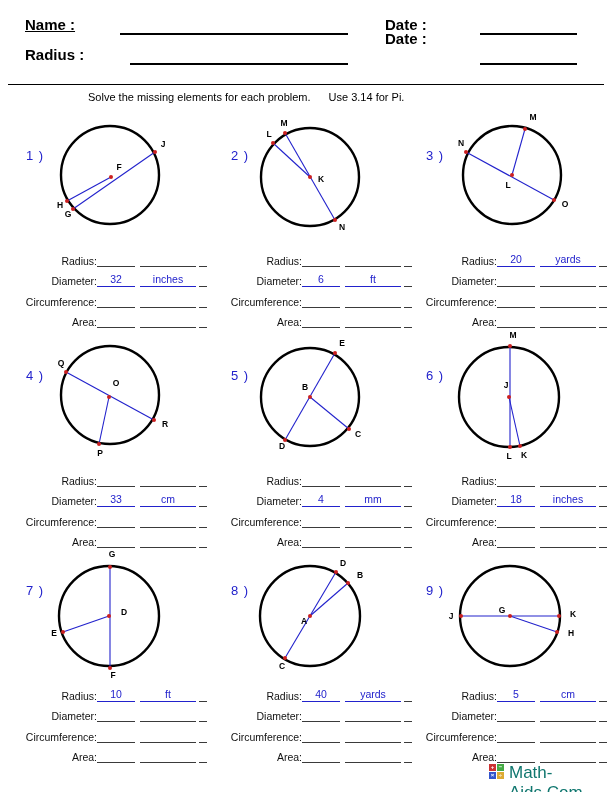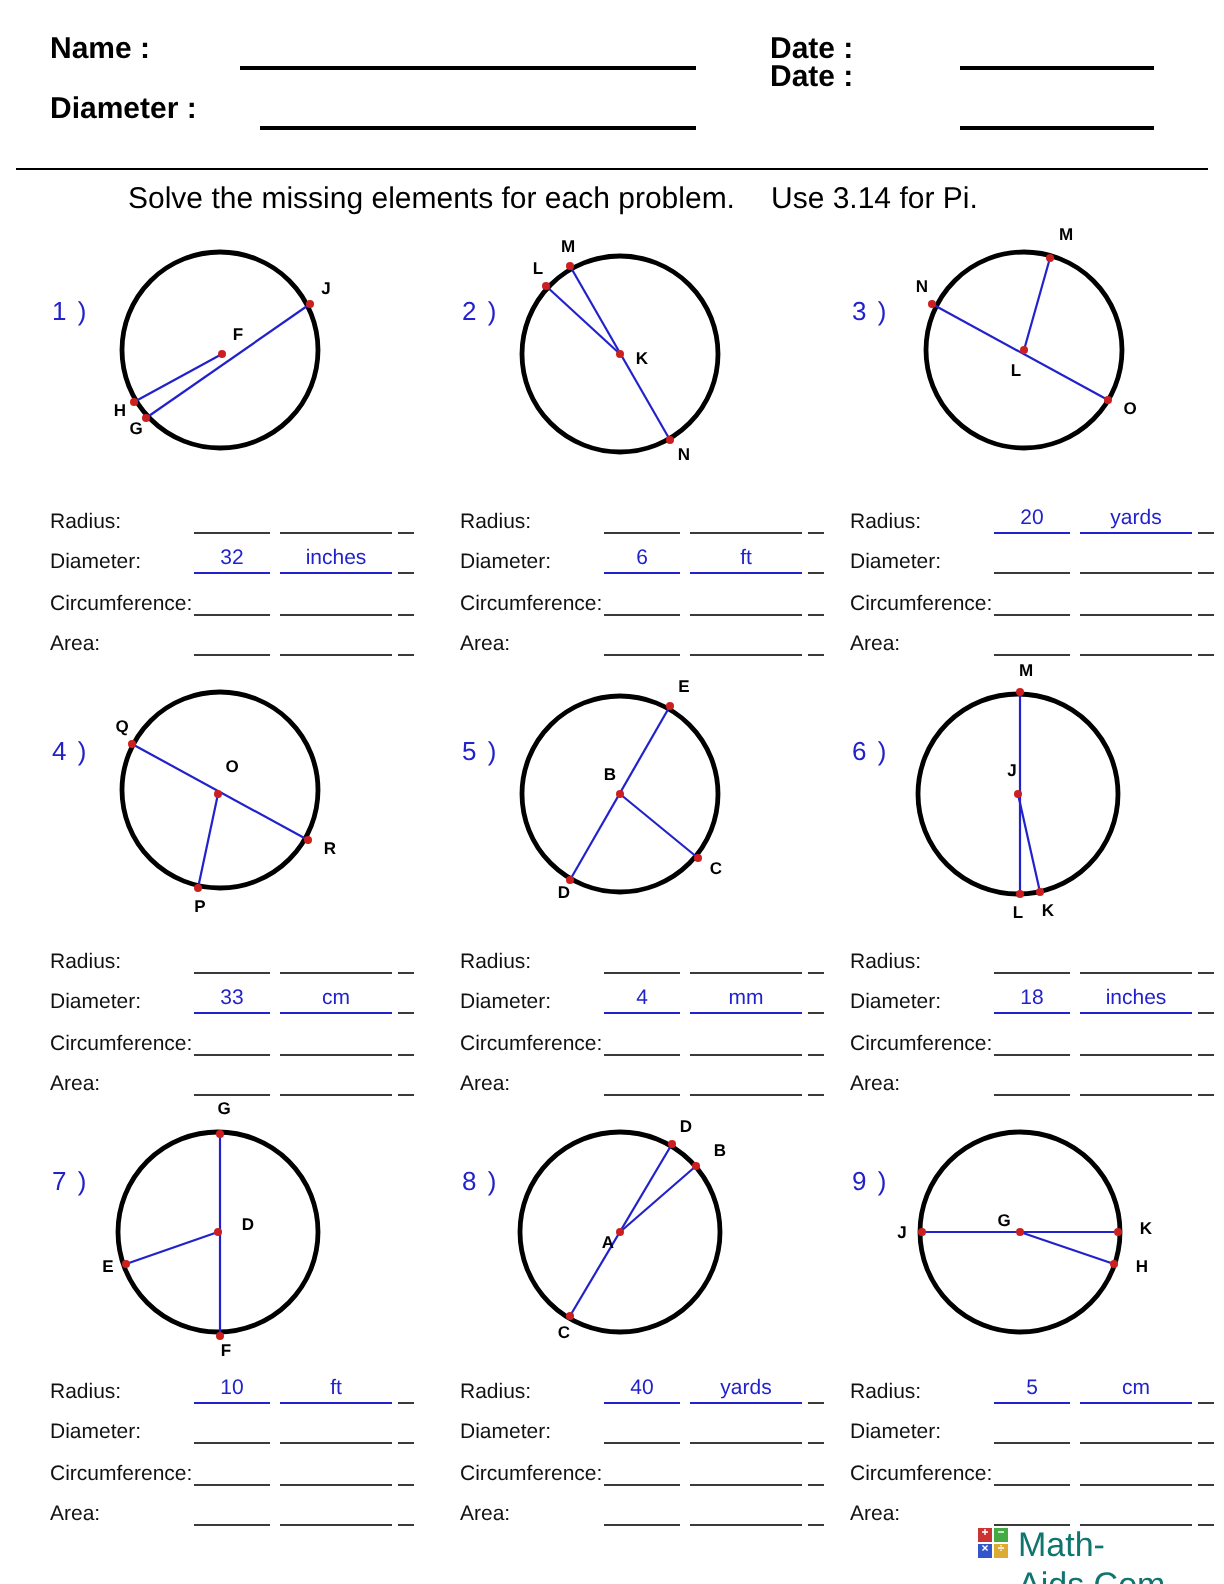--- a/index.html
+++ b/index.html
@@ -5,59 +5,59 @@
   html,body{margin:0;padding:0;background:#888;}
   .page{
     position:relative;width:612px;height:792px;background:#ffffff;
     font-family:"Liberation Sans",sans-serif;color:#000;overflow:hidden;
     margin:0 auto;
   }
   
   .hdr-label{position:absolute;font-size:15px;font-weight:bold;color:#000;}
   .fill-line{position:absolute;border-bottom:2px solid #000;height:1px;}
   .rule{position:absolute;left:8px;top:84px;width:596px;border-bottom:1.2px solid #000;height:0;}
-  .instruction{position:absolute;left:64px;top:91px;font-size:15px;color:#000;white-space:nowrap;}
+  .instruction{position:absolute;left:88px;top:91px;font-size:11px;color:#000;white-space:nowrap;}
   .instruction .part2{margin-left:18px;}
   
   .grid{position:absolute;left:20px;top:110px;width:592px;height:660px;}
   .cell{position:absolute;width:192px;height:218px;}
   .pnum{position:absolute;left:6px;top:38px;font-size:13px;color:#2222CC;letter-spacing:1px;}
   svg.diagram{position:absolute;left:0;top:0;}
   .circ{fill:none;stroke:#000;stroke-width:2.4px;}
   .chord{stroke:#2222CC;stroke-width:1.1px;}
   .dot{fill:#CC2020;stroke:none;}
   .plabel{font-family:"Liberation Sans",sans-serif;font-size:8.5px;font-weight:bold;fill:#000;text-anchor:middle;}
   
   .answers{position:absolute;left:5px;top:136px;width:184px;}
   .arow{display:flex;align-items:flex-end;height:20.5px;font-size:10.5px;color:#111;}
-  .alabel{width:72px;white-space:nowrap;}
+  .alabel{width:72px;white-space:nowrap;text-align:right;}
   .aseg{text-align:center;line-height:13px;border-bottom:1.5px solid #3a3a3a;white-space:nowrap;}
   .seg-val{width:38px;}
   .seg-unit{width:56px;}
   .seg-tail{width:8px;border-bottom:1.5px solid #3a3a3a;}
   .gap1{width:5px;}
   .gap2{width:3px;}
   .arow.filled .seg-val,.arow.filled .seg-unit{border-color:#2222CC;color:#2222CC;}
   
   .logo{position:absolute;left:489px;top:764px;width:15px;height:15px;
         display:grid;grid-template-columns:7px 7px;grid-template-rows:7px 7px;gap:1px;}
   .logo .tile{font-size:6px;line-height:7px;text-align:center;color:#fff;font-weight:bold;}
   .brand{position:absolute;left:509px;top:763px;font-size:17px;font-weight:normal;color:#0f766e;text-decoration:none;}
 </style>
 </head>
 <body>
 
 <div class="page">
 
-  <span class="hdr-label" style="left:25px;top:16px;">Name :</span>
+  <span class="hdr-label" style="left:25px;top:16px;text-decoration:underline;">Name :</span>
   <span class="fill-line" style="left:120px;top:32px;width:228px;"></span>
   <span class="hdr-label" style="left:385px;top:16px;">Date :</span>
   <span class="fill-line" style="left:480px;top:32px;width:97px;"></span>
 
-  <span class="hdr-label" style="left:25px;top:46px;">Diameter :</span>
+  <span class="hdr-label" style="left:25px;top:46px;">Radius :</span>
   <span class="fill-line" style="left:130px;top:62px;width:218px;"></span>
   <span class="hdr-label" style="left:385px;top:30px;">Date :</span>
   <span class="fill-line" style="left:480px;top:62px;width:97px;"></span>
 
   <div class="rule"></div>
 
   <div class="instruction">
     <span>Solve the missing elements for each problem.</span><span class="part2">Use 3.14 for Pi.</span>
   </div>
 

